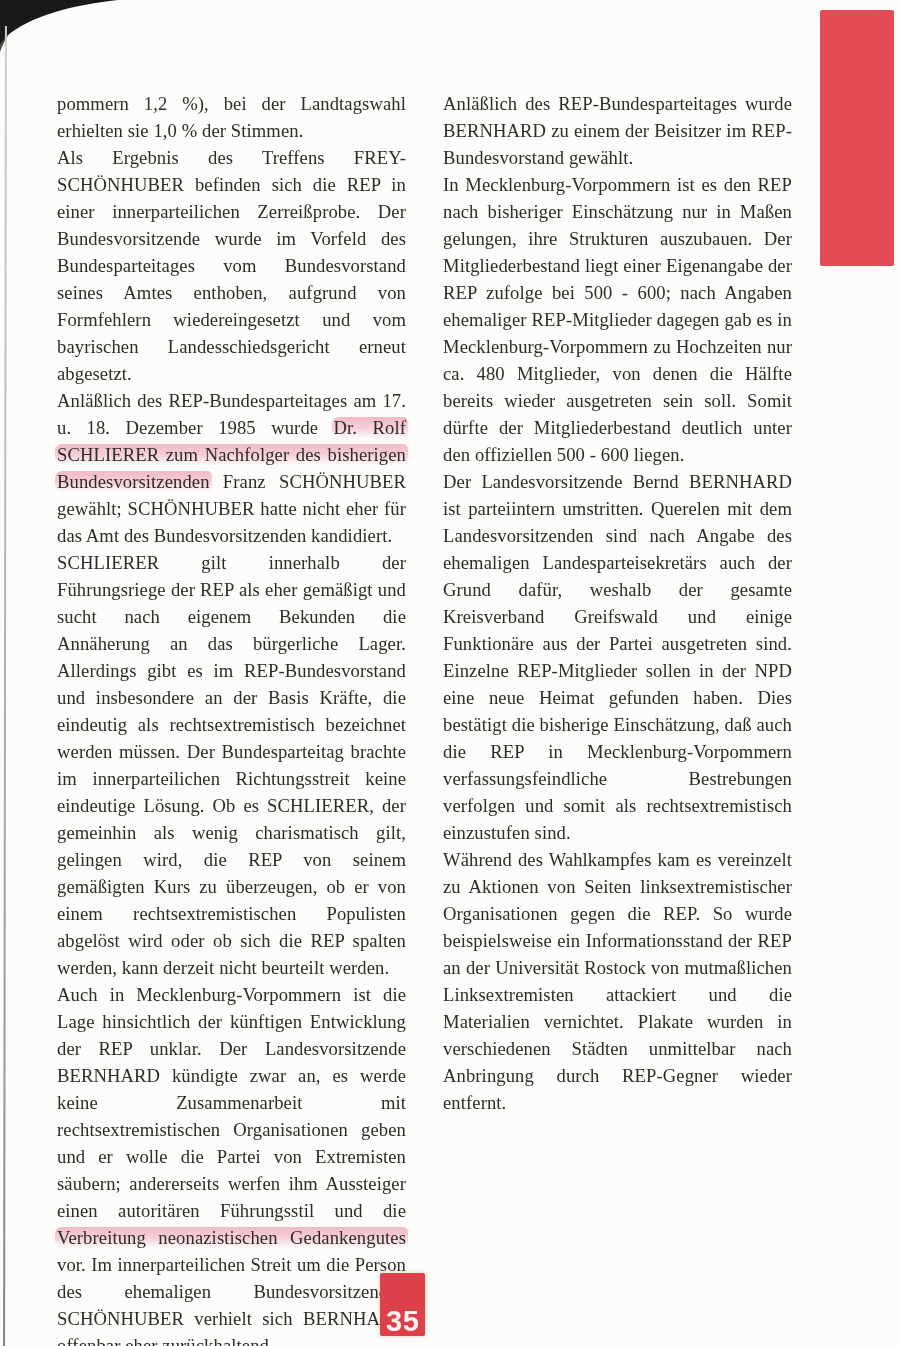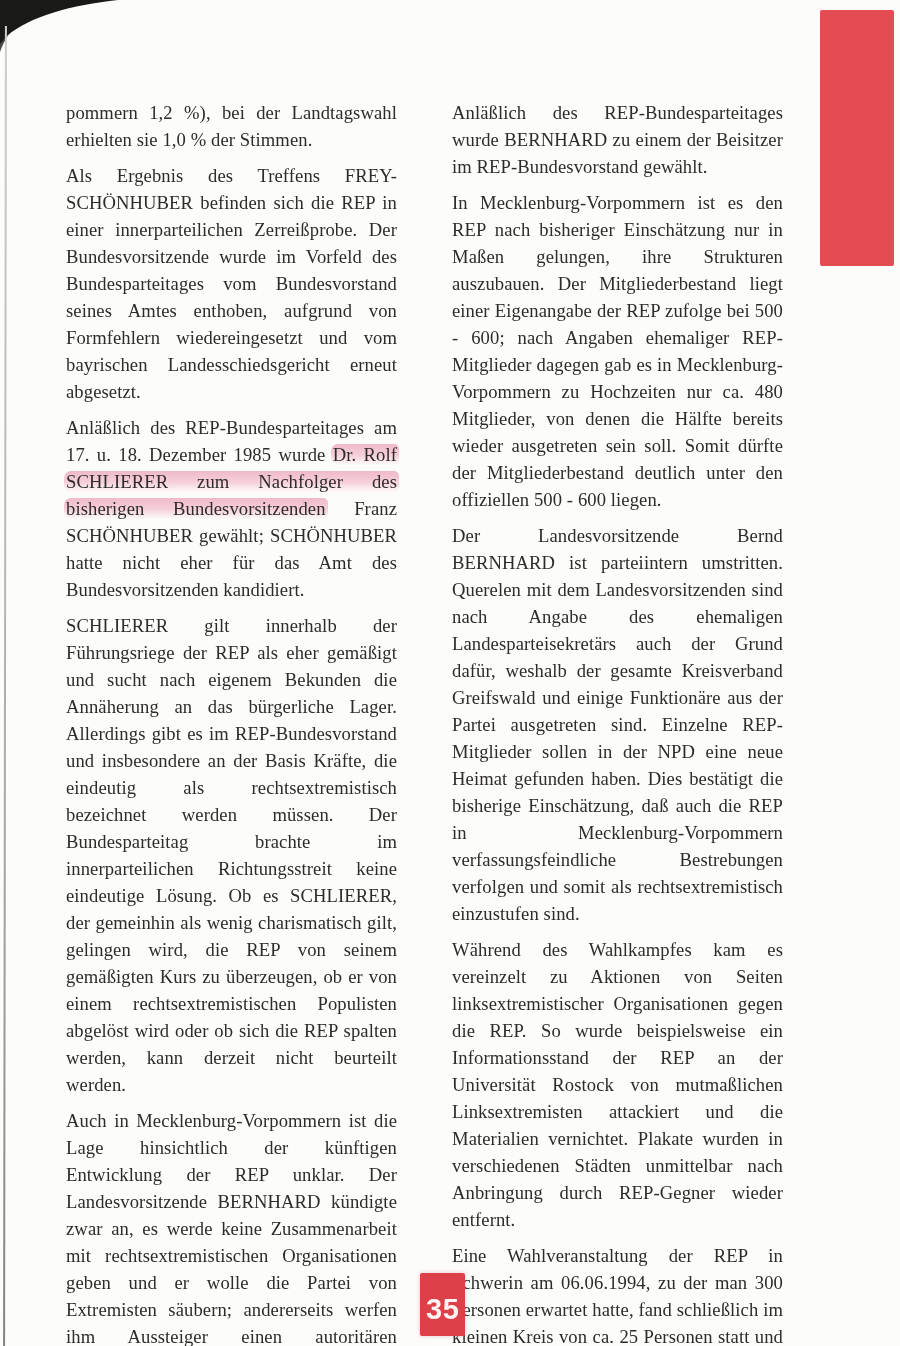--- a/index.html
+++ b/index.html
@@ -37,37 +37,37 @@
   .col{
     position:absolute;top:90px;width:349px;
     font-size:18.6px;line-height:27px;
     color:var(--ink);
     text-align:justify;
     hyphens:auto;-webkit-hyphens:auto;
     letter-spacing:0.1px;
   }
   .col-left{left:57px;}
   .col-right{left:443px;}
-  .col p{margin:9px;}
+  .col p{margin:0;}
   .hl{
     background:linear-gradient(to bottom,
       rgba(228,120,150,0.50) 0%,
       rgba(238,160,184,0.48) 55%,
       rgba(246,205,218,0.30) 85%,
       rgba(246,205,218,0.05) 100%);
     border-radius:7px 5px 6px 8px;
     box-decoration-break:clone;-webkit-box-decoration-break:clone;
     padding:0 2px;margin:0 -2px;
   }
   
   .page-number-box{
-    position:absolute;left:420px;top:1273px;width:45px;height:63px;
+    position:absolute;left:380px;top:1273px;width:45px;height:63px;
     background:var(--box-red);
     border-radius:2px;
-    display:flex;align-items:center;justify-content:flex-start;
+    display:flex;align-items:flex-end;justify-content:flex-start;
     box-shadow:0 0 4px rgba(150,40,45,0.25);
   }
   .page-number-box span{
     font-family:"Liberation Sans","DejaVu Sans",sans-serif;
     font-weight:bold;font-size:29px;line-height:1;
     color:#fdf3f3;
     margin:9px 0 0 6px;
     letter-spacing:0.5px;
   }
 </style>
@@ -90,20 +90,19 @@
       <p><span>Als Ergebnis des Treffens FREY-SCHÖNHUBER befinden sich die REP in einer innerparteilichen Zerreißprobe. Der Bundesvorsitzende wurde im Vorfeld des Bundesparteitages vom Bundesvorstand seines Amtes enthoben, aufgrund von Formfehlern wiedereingesetzt und vom bayrischen Landesschiedsgericht erneut abgesetzt.</span></p>
       <p><span>Anläßlich des REP-Bundesparteitages am 17. u. 18. Dezember 1985 wurde </span><span class="hl">Dr. Rolf SCHLIERER zum Nachfolger des bisherigen Bundesvorsitzenden</span><span> Franz SCHÖNHUBER gewählt; SCHÖNHUBER hatte nicht eher für das Amt des Bundesvorsitzenden kandidiert.</span></p>
       <p><span>SCHLIERER gilt innerhalb der Führungsriege der REP als eher gemäßigt und sucht nach eigenem Bekunden die Annäherung an das bürgerliche Lager. Allerdings gibt es im REP-Bundesvorstand und insbesondere an der Basis Kräfte, die eindeutig als rechtsextremistisch bezeichnet werden müssen. Der Bundesparteitag brachte im innerparteilichen Richtungsstreit keine eindeutige Lösung. Ob es SCHLIERER, der gemeinhin als wenig charismatisch gilt, gelingen wird, die REP von seinem gemäßigten Kurs zu überzeugen, ob er von einem rechtsextremistischen Populisten abgelöst wird oder ob sich die REP spalten werden, kann derzeit nicht beurteilt werden.</span></p>
       <p><span>Auch in Mecklenburg-Vorpommern ist die Lage hinsichtlich der künftigen Entwicklung der REP unklar. Der Landesvorsitzende BERNHARD kündigte zwar an, es werde keine Zusammenarbeit mit rechtsextremistischen Organisationen geben und er wolle die Partei von Extremisten säubern; andererseits werfen ihm Aussteiger einen autoritären Führungsstil und die </span><span class="hl">Verbreitung neonazistischen Gedankengutes</span><span> vor. Im innerparteilichen Streit um die Person des ehemaligen Bundesvorsitzenden SCHÖNHUBER verhielt sich BERNHARD offenbar eher zurückhaltend.</span></p>
     </div>
   <div class="col col-right">
       <p><span>Anläßlich des REP-Bundesparteitages wurde BERNHARD zu einem der Beisitzer im REP-Bundesvorstand gewählt.</span></p>
       <p><span>In Mecklenburg-Vorpommern ist es den REP nach bisheriger Einschätzung nur in Maßen gelungen, ihre Strukturen auszubauen. Der Mitgliederbestand liegt einer Eigenangabe der REP zufolge bei 500 - 600; nach Angaben ehemaliger REP-Mitglieder dagegen gab es in Mecklenburg-Vorpommern zu Hochzeiten nur ca. 480 Mitglieder, von denen die Hälfte bereits wieder ausgetreten sein soll. Somit dürfte der Mitgliederbestand deutlich unter den offiziellen 500 - 600 liegen.</span></p>
       <p><span>Der Landesvorsitzende Bernd BERNHARD ist parteiintern umstritten. Querelen mit dem Landesvorsitzenden sind nach Angabe des ehemaligen Landesparteisekretärs auch der Grund dafür, weshalb der gesamte Kreisverband Greifswald und einige Funktionäre aus der Partei ausgetreten sind. Einzelne REP-Mitglieder sollen in der NPD eine neue Heimat gefunden haben. Dies bestätigt die bisherige Einschätzung, daß auch die REP in Mecklenburg-Vorpommern verfassungsfeindliche Bestrebungen verfolgen und somit als rechtsextremistisch einzustufen sind.</span></p>
       <p><span>Während des Wahlkampfes kam es vereinzelt zu Aktionen von Seiten linksextremistischer Organisationen gegen die REP. So wurde beispielsweise ein Informationsstand der REP an der Universität Rostock von mutmaßlichen Linksextremisten attackiert und die Materialien vernichtet. Plakate wurden in verschiedenen Städten unmittelbar nach Anbringung durch REP-Gegner wieder entfernt.</span></p>
-      <p><span>Eine Wahlveranstaltung der REP in Schwerin am 06.06.1994, zu der man 300 Personen erwartet hatte, fand schließlich im kleinen Kreis von ca. 25 Personen statt und wurde frühzeitig beendet.</span></p>
     </div>
 
   <div class="page-number-box">
     <span>35</span>
   </div>
 
 </div>
 
 </body></html>

